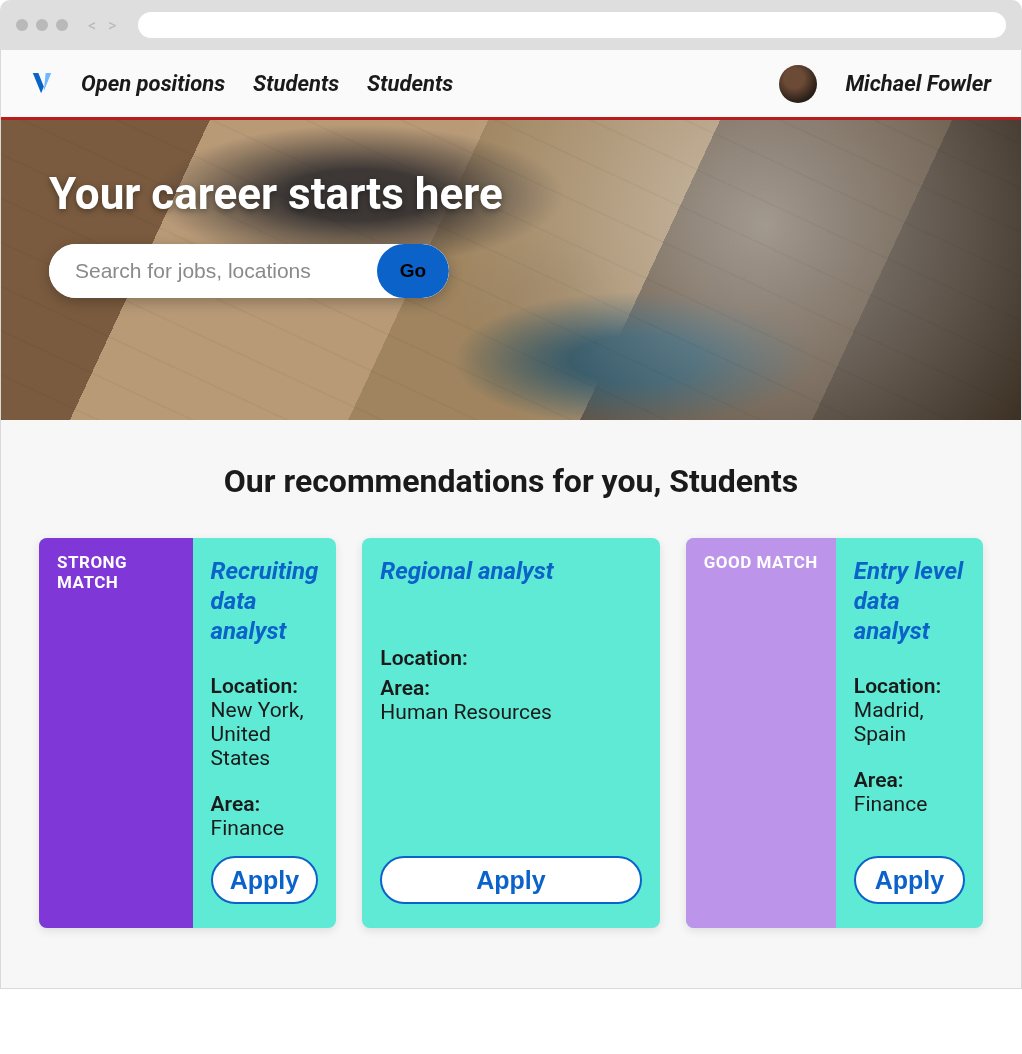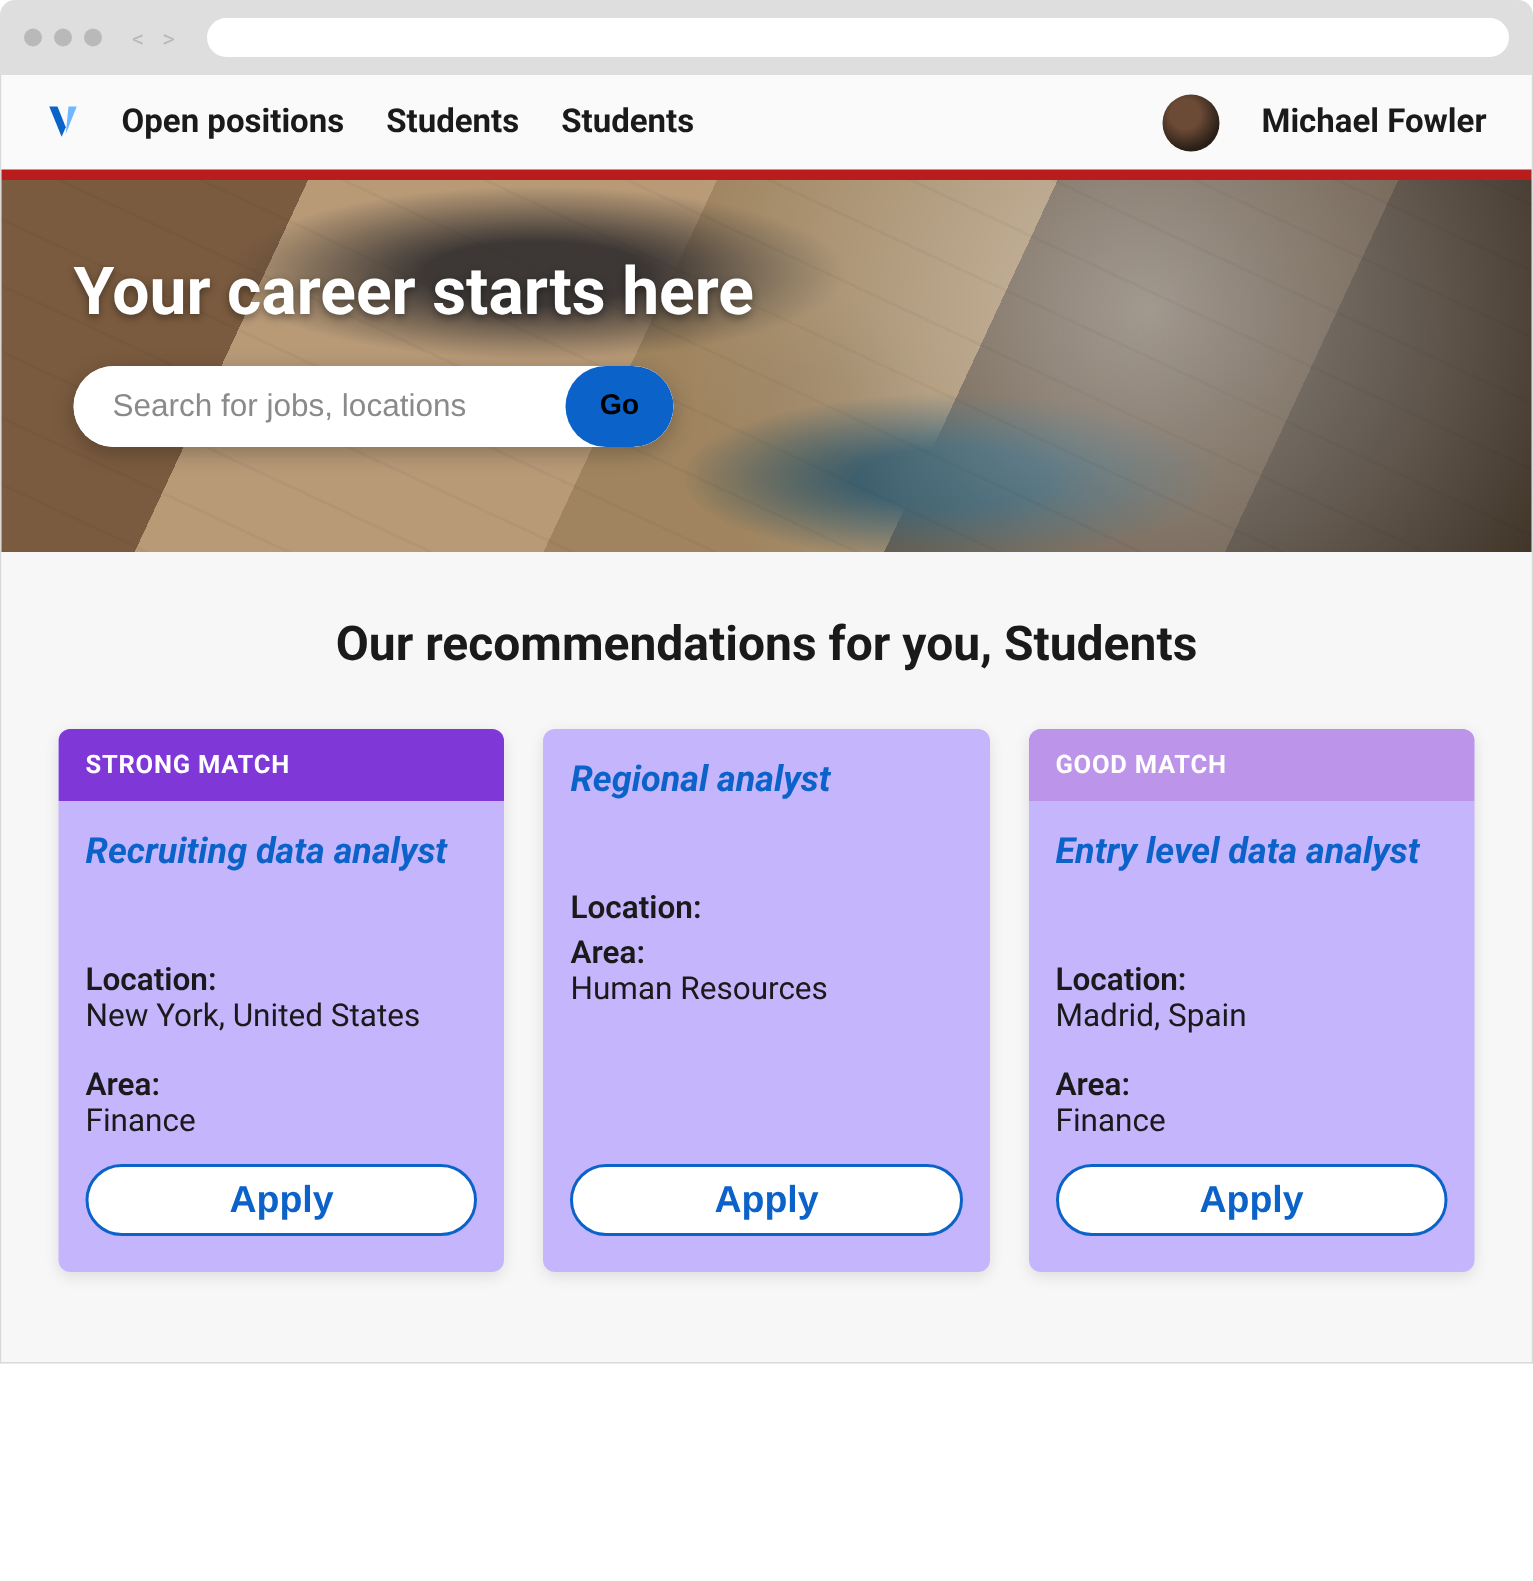--- a/index.html
+++ b/index.html
@@ -40,21 +40,22 @@
     border-top: none;
   }
   
   .nav {
     height: 70px;
     display: flex;
     align-items: center;
     padding: 0 30px;
     gap: 28px;
     background: #fafafa;
-    border-bottom: 7px solid #b91c1c;
+    border-bottom: 3px solid #b91c1c;
+    font-style: italic;
   }
   .logo {
     width: 22px; height: 26px;
     display: flex; align-items: center; justify-content: center;
   }
   .nav-link {
     font-size: 22px;
     font-weight: 700;
     color: #1a1a1a;
     cursor: pointer;
@@ -62,21 +63,21 @@
   .nav-spacer { flex: 1; }
   .avatar {
     width: 38px; height: 38px; border-radius: 50%;
     background: radial-gradient(circle at 40% 35%, #6b4a36 0 30%, #2a1f18 70%);
   }
   .user-name { font-size: 22px; font-weight: 700; color: #1a1a1a; }
 
   
   .hero {
     position: relative;
-    height: 248px;
+    height: 300px;
     background:
       radial-gradient(circle at 75% 35%, rgba(255,255,255,0.45), transparent 40%),
       radial-gradient(ellipse at 35% 25%, #3d3836 0 8%, transparent 22%),
       radial-gradient(ellipse at 62% 80%, #234a5a 0 7%, transparent 20%),
       linear-gradient(115deg, #7a5b3f 0 18%, #b89a77 18% 42%, #9f845f 42% 62%, #5b4a38 62% 82%, #3e3226 82% 100%);
     overflow: hidden;
   }
   .hero::after{
     content:"";
     position:absolute; inset:0;
@@ -140,26 +141,25 @@
     font-weight: 700;
     color: #1a1a1a;
     margin-bottom: 38px;
   }
   .cards {
     display: flex;
     gap: 26px;
   }
   .card {
     flex: 1;
-    background: #c4b5fd;
+    background: #5eead4;
     border-radius: 8px;
     box-shadow: 0 3px 10px rgba(0,0,0,.10);
     overflow: hidden;
     display: flex;
-    flex-direction: column;
   }
   .badge {
     color: #fff;
     font-weight: 700;
     font-size: 17px;
     letter-spacing: .5px;
     padding: 14px 18px;
   }
   .card-body {
     padding: 18px 18px 24px;

